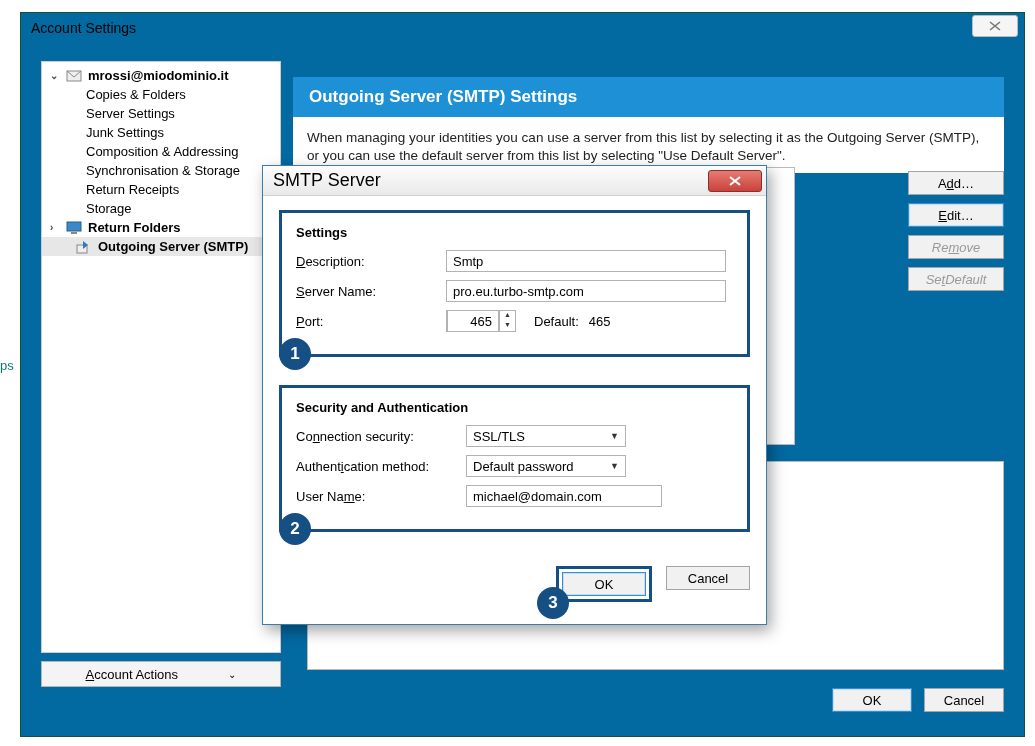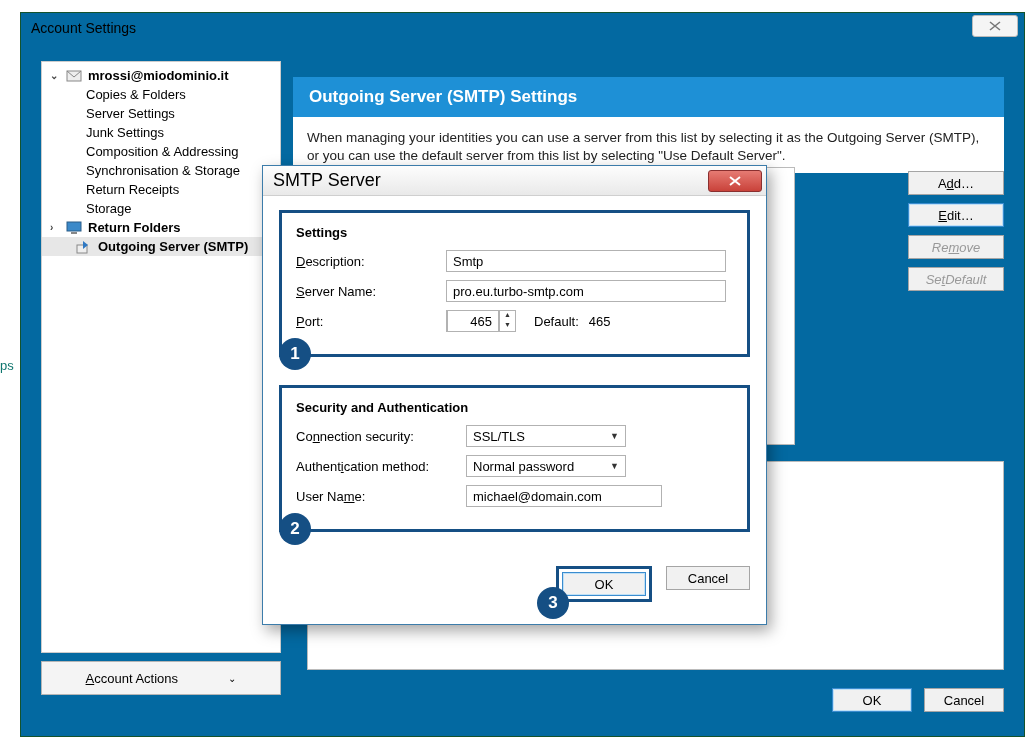--- a/index.html
+++ b/index.html
@@ -30,21 +30,21 @@
   padding: 2px 0 2px 26px; cursor: pointer; display: flex; align-items: center;
   gap: 6px; font-size: 13px;
 }
 .tree-row.bold { font-weight: 700; }
 .tree-row.sel { background: #e7e7e7; }
 .tree-row .chev { width: 10px; margin-left: -18px; color: #444; font-size: 10px; }
 .ico-mail, .ico-folder, .ico-send { width:16px; height:14px; display:inline-block; }
 .ico-mail svg, .ico-folder svg, .ico-send svg { width:16px; height:14px; }
 
 .account-actions {
-  position: absolute; left: 10px; top: 608px; width: 240px; height: 34px;
+  position: absolute; left: 10px; top: 608px; width: 240px; height: 26px;
   border: 1px solid #b5b5b5; background: #f4f4f4; cursor: pointer;
   display: flex; align-items: center; justify-content: center; gap: 50px;
 }
 
 .right-area { position: absolute; left: 262px; top: 8px; right: 10px; bottom: 56px; }
 .header-bar {
   background: #1e90d6; color: #fff; font-weight: 700; font-size: 17px;
   padding: 10px 16px;
   margin-top: 16px;
 }
@@ -255,21 +255,21 @@
       <div class="fld">
         <label style="width:170px">Co<span style="text-decoration:underline">n</span>nection security:</label>
         <div class="sel" style="width:160px">
           <span>SSL/TLS</span>
             <span class="tri">▼</span>
         </div>
       </div>
       <div class="fld">
         <label style="width:170px">Authent<span style="text-decoration:underline">i</span>cation method:</label>
         <div class="sel" style="width:160px">
-          <span>Normal password</span>
+          <span>Default password</span>
             <span class="tri">▼</span>
         </div>
       </div>
       <div class="fld">
         <label style="width:170px">User Na<span style="text-decoration:underline">m</span>e:</label>
         <input type="text" style="width: 196px;" value="michael@domain.com">
       </div>
       <div class="step-badge">2</div>
     </div>
   </div>

